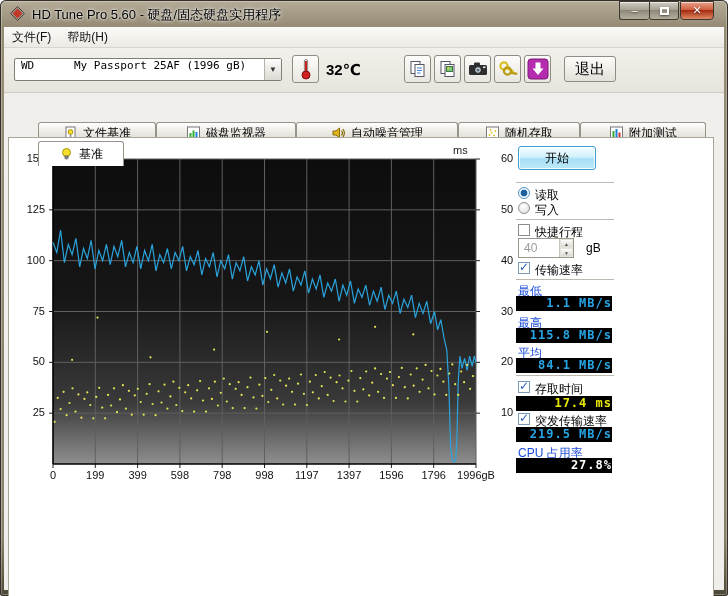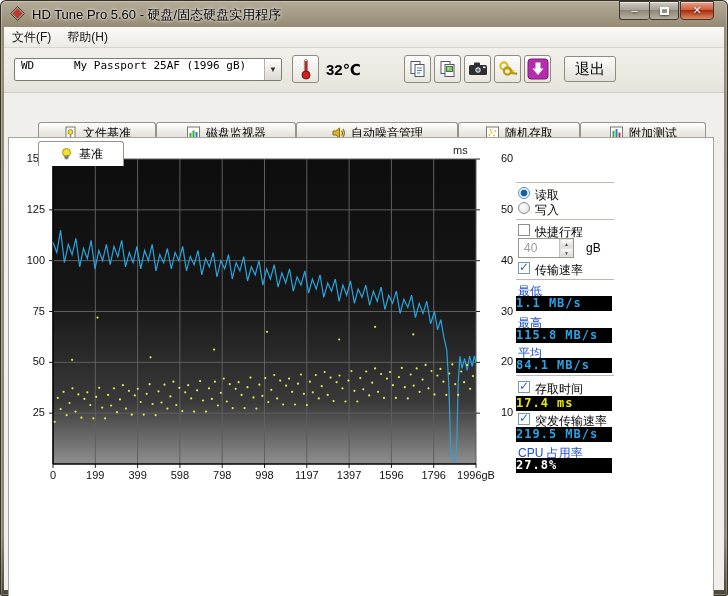--- a/index.html
+++ b/index.html
@@ -85,21 +85,21 @@
   .chk.on{border-color:#7a98b5;}
   .chk.on::after{content:"✓";position:absolute;left:0px;top:-3px;font-size:12px;font-weight:bold;color:#2a62b5;}
   #spinner{position:absolute;left:509px;width:56px;height:20px;border:1px solid #9a978f;background:#fff;
            display:flex;align-items:center;}
   #spinval{flex:1;font-size:12px;color:#9a9a9a;padding-left:5px;}
   .spin-ud{width:14px;height:18px;display:flex;flex-direction:column;border-left:1px solid #c5c2ba;}
   .spin-ud span{flex:1;font-size:5px;color:#555;display:flex;align-items:center;justify-content:center;
            background:linear-gradient(180deg,#fdfdfc,#dcd9d2);border:1px solid #e6e3dc;}
   .unit{position:absolute;font-size:12px;color:#000;}
   .slabel{position:absolute;left:509px;font-size:12px;color:#1d4ed8;}
-  .lcd{position:absolute;left:507px;width:96px;height:15px;background:#000;text-align:left;
+  .lcd{position:absolute;left:507px;width:96px;height:15px;background:#000;text-align:right;
        font-family:"DejaVu Sans Mono","Liberation Mono",monospace;font-size:12px;font-weight:bold;
        line-height:15px;letter-spacing:1px;}
   .lcd.blue{color:#27a5e5;} .lcd.yellow{color:#e9e900;} .lcd.white{color:#fff;}
 </style>
 </head>
 <body>
 
 <div id="app">
 
   <div id="titlebar">
@@ -471,20 +471,21 @@
           <circle cx="52.5" cy="164.6" r="1.1" fill="#e6e655"></circle>
           <circle cx="169.1" cy="196.6" r="1.1" fill="#e6e655"></circle>
           <circle cx="222.0" cy="178.8" r="1.1" fill="#e6e655"></circle>
           <circle cx="294.1" cy="186.5" r="1.1" fill="#e6e655"></circle>
           <circle cx="330.1" cy="173.8" r="1.1" fill="#e6e655"></circle>
           <circle cx="368.3" cy="181.4" r="1.1" fill="#e6e655"></circle>
           <circle cx="27.1" cy="206.8" r="1.1" fill="#e6e655"></circle>
           <circle cx="105.5" cy="204.3" r="1.1" fill="#e6e655"></circle>
         </svg>
 
+      <button id="startbtn">开始</button>
       <div class="sep" style="top:44px"></div>
       <div class="row" style="top:49px">
           <span class="radio on"></span>
           <span class="lbl">读取</span>
         </div>
       <div class="row" style="top:64px">
           <span class="radio"></span>
           <span class="lbl">写入</span>
         </div>
       <div class="sep" style="top:81px"></div>

